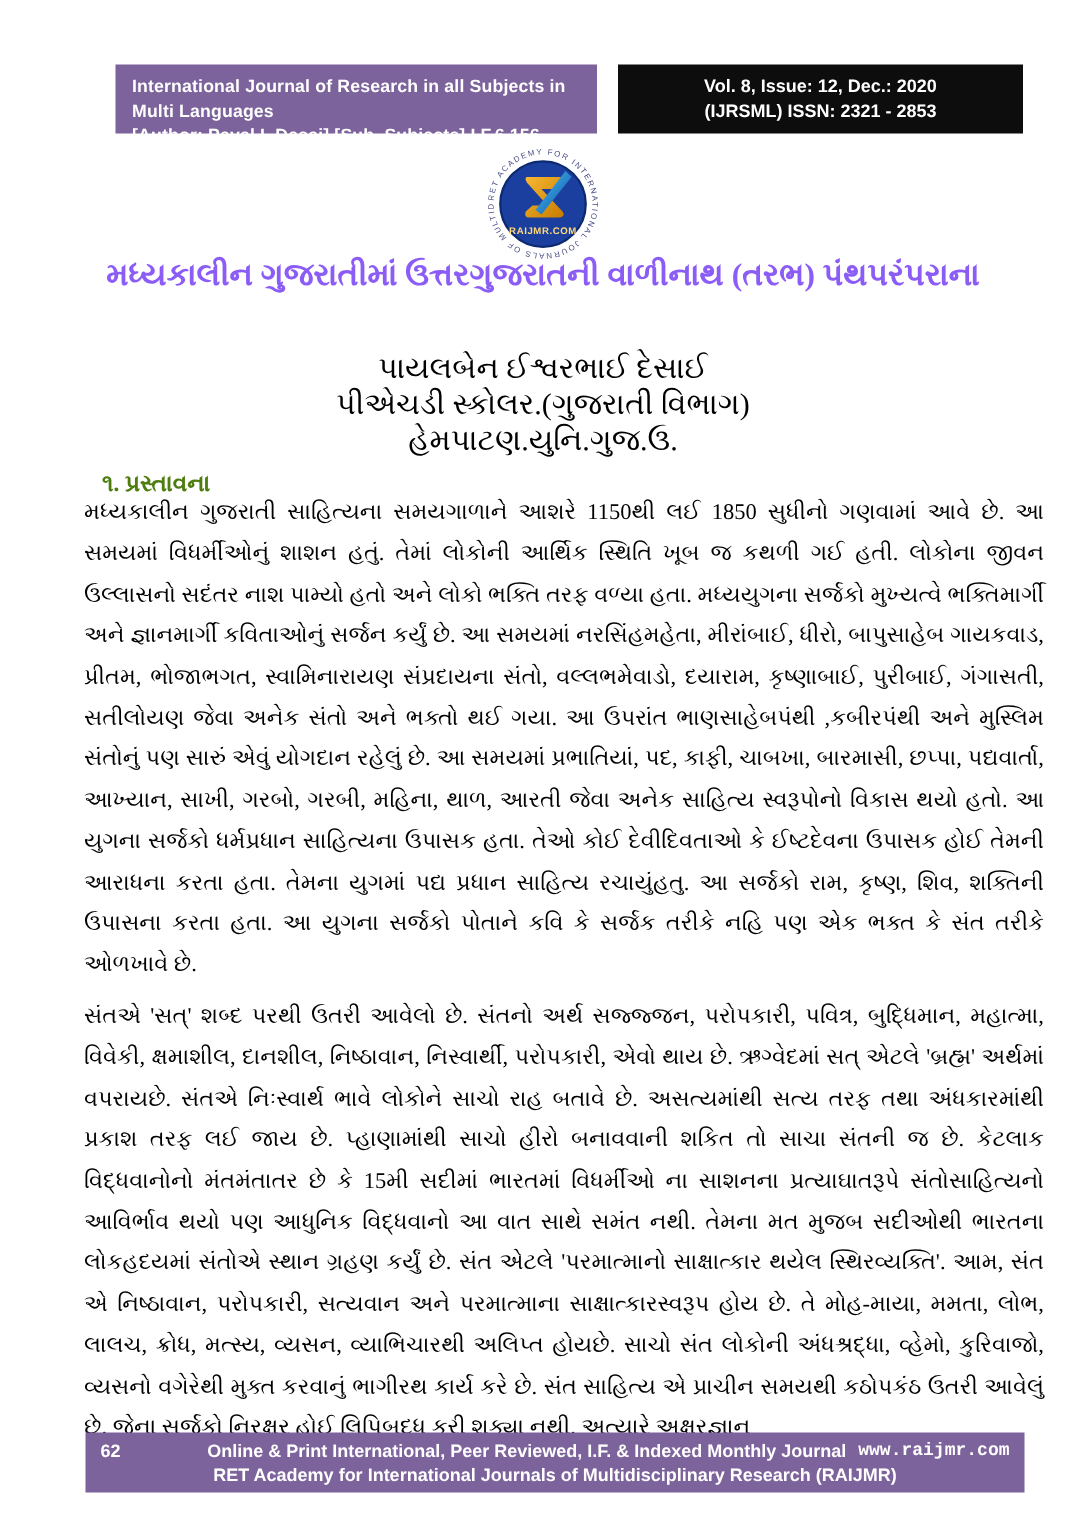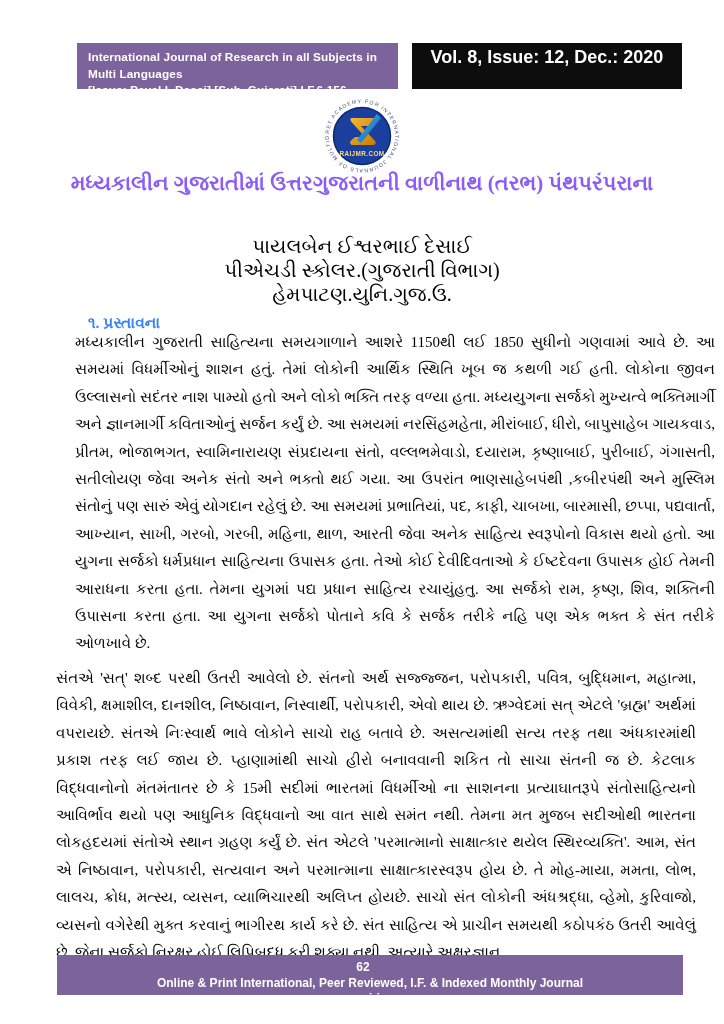--- a/index.html
+++ b/index.html
@@ -13,77 +13,78 @@
     position:absolute; top:43px; left:77px; width:605px; height:46px;
     display:flex; gap:14px;
   }
   .header-left {
     width:321px; background:#7d639b; color:#ffffff;
     font-weight:bold; font-size:11.8px; line-height:16.5px;
     padding:6px 11px; letter-spacing:.1px;
   }
   .header-right {
     flex:1; background:#0d0d0d; color:#ffffff; text-align:center;
-    font-weight:bold; font-size:18px; line-height:16.5px; padding:6px 8px;
+    font-weight:bold; font-size:12px; line-height:16.5px; padding:6px 8px;
   }
   
   .logo-wrap { position:absolute; top:94px; left:320px; width:84px; height:84px; }
   
   .paper-title {
     position:absolute; top:167px; left:20px; width:684px; text-align:center;
     font-family:"Liberation Serif", serif;
     font-size:21px; font-weight:bold; color:#8b5cf6; line-height:33px;
   }
   .authors {
     position:absolute; top:234px; left:20px; width:684px; text-align:center;
     font-family:"Liberation Serif", serif;
     font-size:20px; color:#000; line-height:24px;
   }
   
   .sec-heading {
     position:absolute; left:68px; font-family:"Liberation Serif", serif;
-    font-size:15.5px; font-weight:bold; color:#3b82f6;margin-left:20px;
+    font-size:15.5px; font-weight:bold; color:#4d7c0f;
   }
   #sec1-heading { top:314px; }
   #sec2-heading { top:642px; }
   .body-para {
     position:absolute; left:56px; width:640px;
     font-family:"Liberation Serif", serif;
     font-size:15px; color:#000; line-height:27.4px;
     text-align:justify; text-justify:inter-word;
   }
-  #para1 { top:329px;margin-left:19px; }
+  #para1 { top:329px; }
   #para2 { top:665px; }
   
   .journal-footer {
     position:absolute; top:955px; left:57px; width:626px; height:40px;
     background:#7d639b; color:#ffffff; font-weight:bold; font-size:12px;
     padding:4px 10px 0 10px; line-height:16px;
   }
-  .footer-row1 { display:flex; align-items:center;flex-direction:column; }
+  .footer-row1 { display:flex; align-items:center; }
   .footer-page-num { margin-right:14px; }
   .footer-journal-line { flex:1; text-align:right; }
   .footer-site { margin-left:8px;font-family:Liberation Mono, monospace; }
   .footer-row2 { text-align:center; }
   
   .ring-text { font-family:"Liberation Sans", sans-serif; font-size:5.3px; fill:#4a4f86; letter-spacing:1.1px; }
   .logo-name { font-family:"Liberation Sans", sans-serif; font-size:6.4px; font-weight:bold; fill:#ffd97a; letter-spacing:.4px; }
 </style>
 </head>
 <body>
 
 <div class="page">
 
   <div class="journal-header">
     <div class="header-left">
       <div>International Journal of Research in all Subjects in Multi Languages</div>
-      <div>[Issue: Payal I. Desai] [Sub. Gujarati] I.F.6.156</div>
+      <div>[Author: Payal I. Desai] [Sub. Subjects] I.F.6.156</div>
     </div>
     <div class="header-right">
       <div>Vol. 8, Issue: 12, Dec.: 2020</div>
+      <div>(IJRSML) ISSN: 2321 - 2853</div>
     </div>
   </div>
 
   <div class="logo-wrap">
     <svg width="84" height="84" viewBox="0 0 84 84">
       <defs>
         <linearGradient id="gold" x1="0" y1="0" x2="1" y2="1">
           <stop offset="0" stop-color="#f7b733"></stop>
           <stop offset="1" stop-color="#c77c00"></stop>
         </linearGradient>

